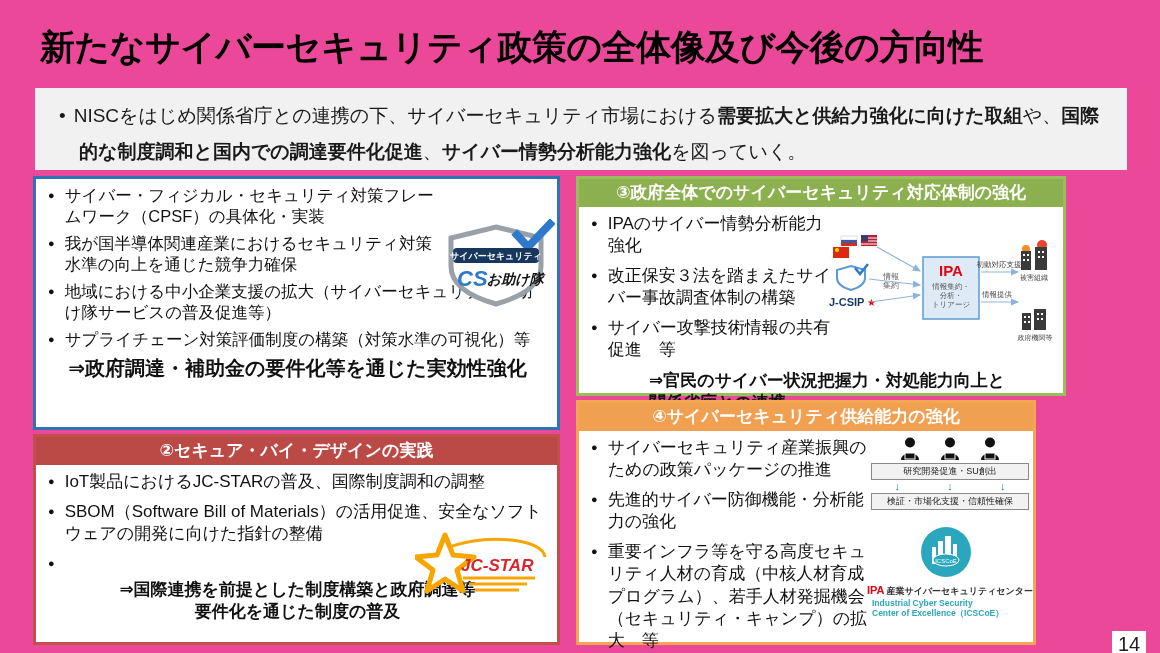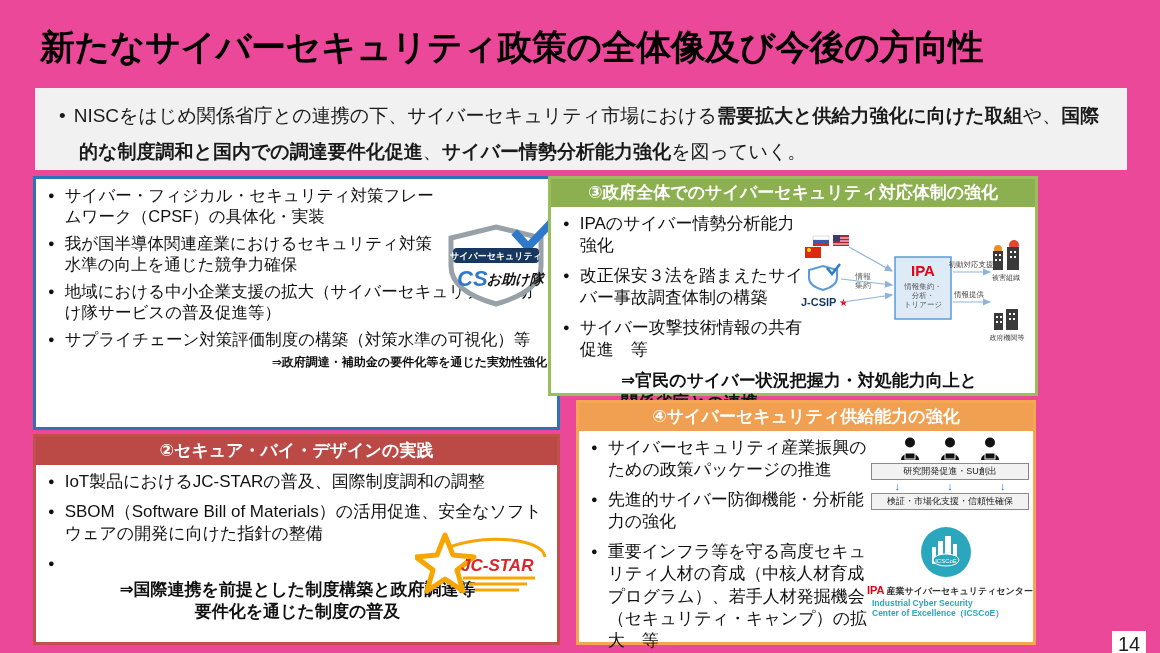--- a/index.html
+++ b/index.html
@@ -17,30 +17,30 @@
   .pbox .hdr{color:#fff;font-weight:bold;font-size:17px;text-align:center;padding:2px 0 3px;}
   .pbox .body{position:relative;padding:6px 10px 2px 12px;}
   .item{display:flex;gap:10px;line-height:1.3;margin-bottom:7px;}
   .item .marker{font-size:11px;padding-top:3px;flex:0 0 auto;}
   .conclusion{font-weight:bold;line-height:1.3;}
 
   #box1{left:33px;top:176px;width:527px;height:254px;border-color:#2E74B5;}
   #box1 .hdr{background:#4472B4;}
   #box1 .item{font-size:16.5px;margin-bottom:5px;}
   #box1 .pr-logo{padding-right:112px;}
-  #box1 .conclusion{font-size:12px;text-align:right;margin-top:0;}
+  #box1 .conclusion{font-size:20px;text-align:center;margin-top:0;}
   .cs-logo{position:absolute;right:2px;top:40px;}
 
   #box2{left:33px;top:434px;width:527px;height:211px;border-color:#C0504D;}
   #box2 .hdr{background:#BB4A47;}
   #box2 .item{font-size:17px;margin-bottom:8px;}
   #box2 .conclusion{font-size:17px;text-align:center;white-space:pre-line;margin-top:8px;}
   .jcstar-logo{position:absolute;right:10px;top:66px;}
 
-  #box3{left:548px;top:176px;width:490px;height:220px;border-color:#9ABD5D;}
+  #box3{left:576px;top:176px;width:490px;height:220px;border-color:#9ABD5D;}
   #box3 .hdr{background:#8CB04F;}
   #box3 .item{font-size:17px;margin-bottom:8px;padding-right:218px;}
   #box3 .conclusion{font-size:17px;white-space:pre-line;margin-left:58px;}
   .flow-diagram{position:absolute;right:4px;top:26px;}
 
   #box4{left:576px;top:400px;width:460px;height:245px;border-color:#F4A653;}
   #box4 .hdr{background:#F0A050;}
   #box4 .item{font-size:17px;margin-bottom:8px;padding-right:152px;}
   #box4 .conclusion{font-size:17px;text-align:center;margin-top:2px;}
   .b4diagram{position:absolute;right:4px;top:6px;width:158px;text-align:center;}

